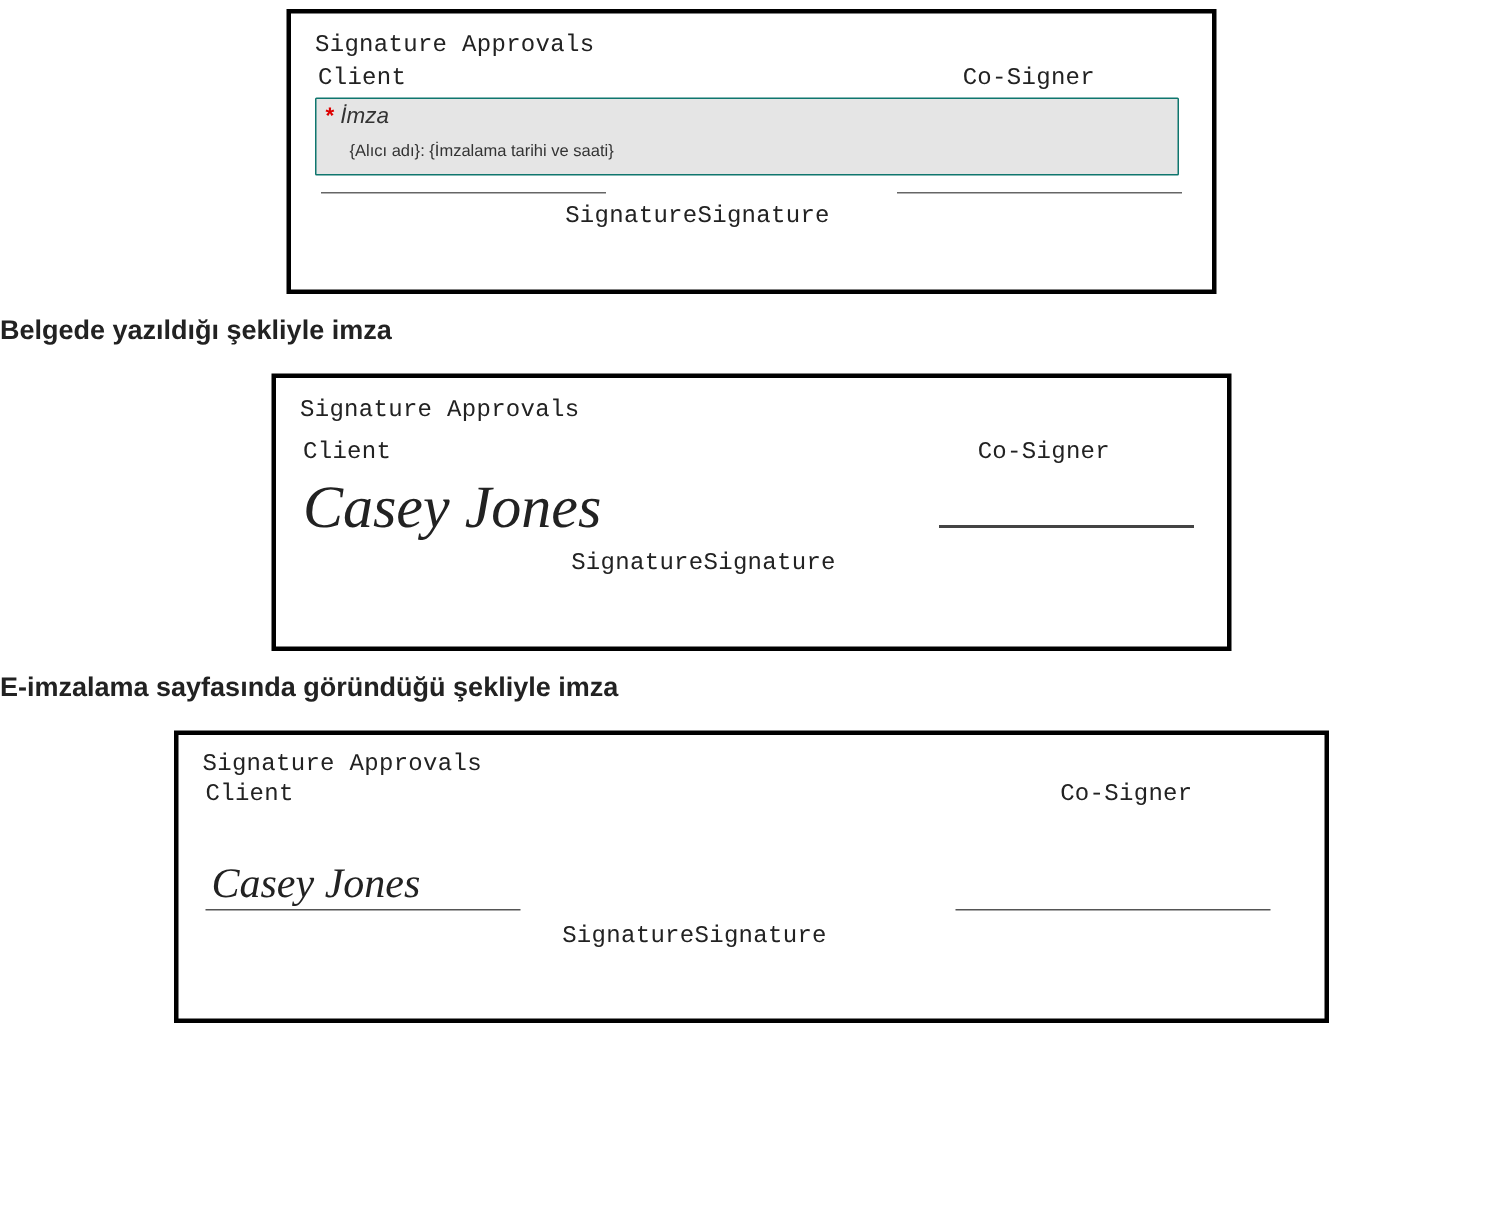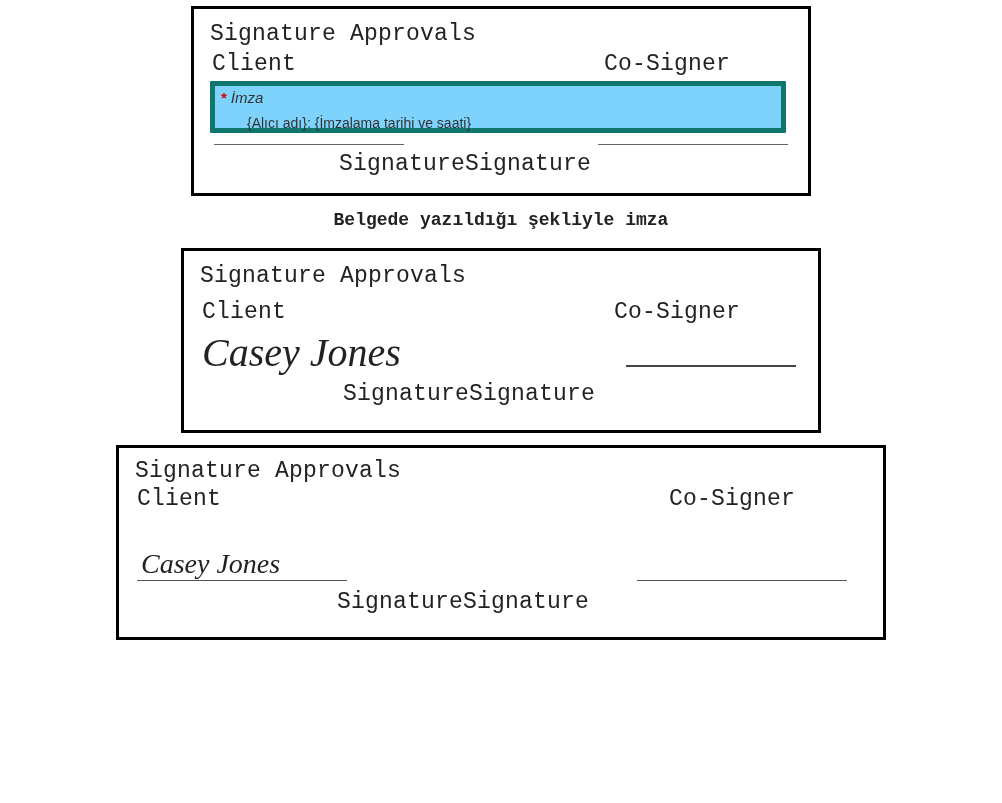--- a/index.html
+++ b/index.html
@@ -22,66 +22,64 @@
     border: 3px solid #000;
     background: #fff;
     box-sizing: border-box;
     position: relative;
     margin: 0 auto;
     padding: 10px 16px 14px 16px;
   }
 
   .mono {
     font-family: "Courier New", Courier, monospace;
-    font-size: 23px;
+    font-size: 16px;
     letter-spacing: 0.2px;
     color: #222;
   }
 
   .caption {
     font-weight: 700;
     font-size: 18px;
-    text-align: center;
     margin: 14px 0 18px 0;
-    font-family: Liberation Mono, monospace;
   }
 
   
   .box1 { width: 620px; height: 190px; margin-top: 2px; }
   .box1 .title { margin: 2px 0 4px 0; }
   .box1 .row-roles { display: flex; justify-content: space-between; margin: 0 2px 4px 2px; }
   .box1 .roles-left { }
   .box1 .roles-right { padding-right: 60px; }
 
   .sig-field {
-    border: 5px solid #0f766e;
-    background: #7dd3fc;
+    border: 1px solid #0f766e;
+    background: #e5e5e5;
     border-radius: 1px;
     height: 52px;
     margin: 0 6px 2px 0;
     padding: 3px 20px 2px 6px;
     box-sizing: border-box;
   }
   .sig-field .top-line {
     font-size: 15px;
     line-height: 18px;
     font-style: italic;
     color: #333;
   }
   .sig-field .star {
     color: #d00;
     font-style: normal;
     font-weight: 700;
     margin-right: 4px;
   }
   .sig-field .placeholder {
-    font-size: 14px;
+    font-size: 11px;
     color: #333;
     margin-top: 8px;
-    margin-left: 26px;
+    margin-left: 16px;
     font-style: normal;
   }
 
   .box1 .lines-row,
   .box3 .lines-row {
     display: flex;
     justify-content: space-between;
     margin-top: 0;
   }
   .sig-line {
@@ -211,20 +209,21 @@
     <div class="sig-row">
       <div class="signed">Casey Jones</div>
       <div class="right-line"></div>
     </div>
     <div class="labels-row">
       <div class="mono">Signature</div>
       <div class="mono r">Signature</div>
     </div>
   </div>
 
+  <div class="caption">E-imzalama sayfasında göründüğü şekliyle imza</div>
 
   <div class="box box3">
     <div class="mono">Signature Approvals</div>
     <div class="row-roles">
       <div class="mono">Client</div>
       <div class="mono r">Co-Signer</div>
     </div>
 
     <div class="sig-block">
       <div class="left-col">

